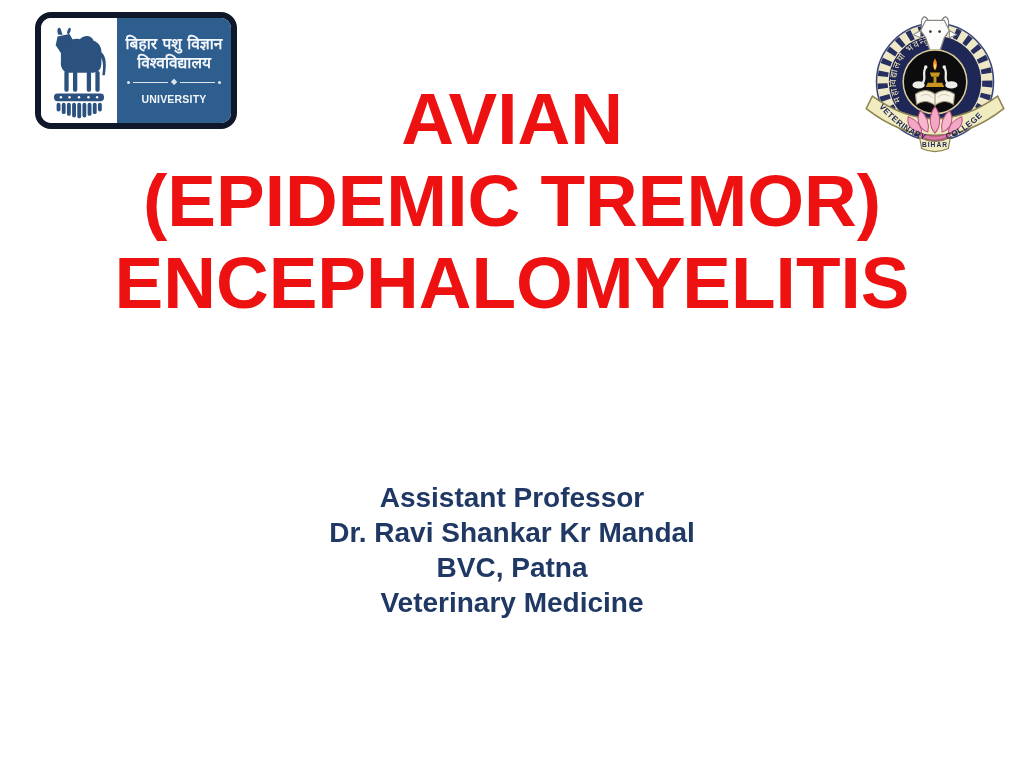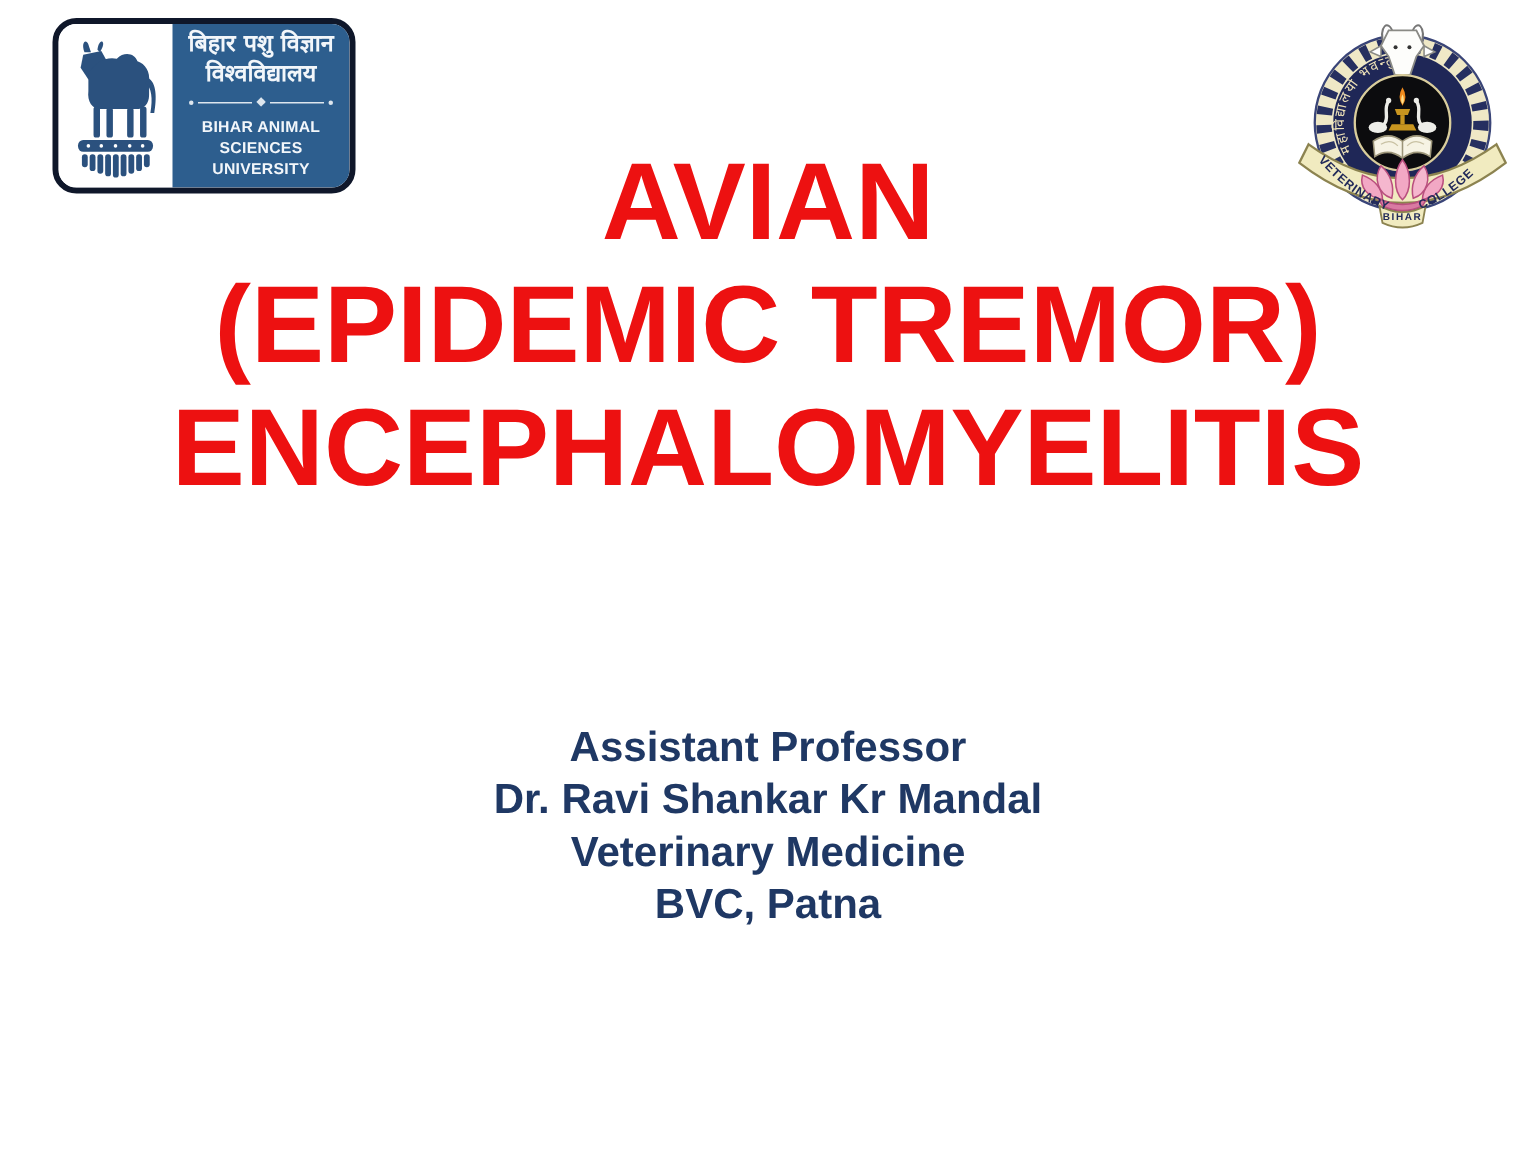--- a/index.html
+++ b/index.html
@@ -17,21 +17,21 @@
     margin: 0 auto;
   }
 
   
   .univ-logo {
     position: absolute;
     left: 35px;
     top: 12px;
     width: 202px;
     height: 117px;
-    border: 4px solid #0f172a;
+    border: 6px solid #0f172a;
     border-radius: 16px;
     display: flex;
     overflow: hidden;
     background: #ffffff;
     box-sizing: border-box;
   }
   .univ-logo .left-panel {
     width: 76px;
     background: #ffffff;
     display: flex;
@@ -79,21 +79,21 @@
     position: absolute;
     left: 862px;
     top: 10px;
     width: 146px;
     height: 156px;
   }
 
   
   .slide-title {
     position: absolute;
-    top: 94px;
+    top: 78px;
     left: 0;
     width: 100%;
     text-align: center;
     color: var(--title-color, #ED1111);
     font-weight: bold;
     font-size: 73px;
     line-height: 82px;
     letter-spacing: 0px;
   }
 
@@ -153,21 +153,20 @@
     <div class="right-panel">
       <div class="hindi-name">बिहार पशु विज्ञान</div>
       <div class="hindi-name">विश्वविद्यालय</div>
       <div class="logo-divider">
         <span class="dot"></span>
         <span class="line"></span>
         <span class="diamond">◆</span>
         <span class="line"></span>
         <span class="dot"></span>
       </div>
-      <div class="eng-name">BIHAR ANIMAL SCIENCES</div>
       <div class="eng-name">UNIVERSITY</div>
     </div>
   </div>
 
   <svg class="college-emblem" viewBox="0 0 142 152" aria-hidden="true">
     <defs>
       <path id="ringPath" d="M40,92 A38,38 0 1 1 102,92"></path>
       <path id="ribL" d="M14,92 Q40,122 66,128"></path>
       <path id="ribR" d="M76,128 Q102,122 128,92"></path>
     </defs>
@@ -246,17 +245,17 @@
 
   <div class="slide-title">
     <div>AVIAN</div>
     <div>(EPIDEMIC TREMOR)</div>
     <div>ENCEPHALOMYELITIS</div>
   </div>
 
   <div class="author-block">
     <div>Assistant Professor</div>
     <div>Dr. Ravi Shankar Kr Mandal</div>
+    <div>BVC, Patna</div>
     <div>Veterinary Medicine</div>
-    <div>BVC, Patna</div>
   </div>
 
 </div>
 
 </body></html>

